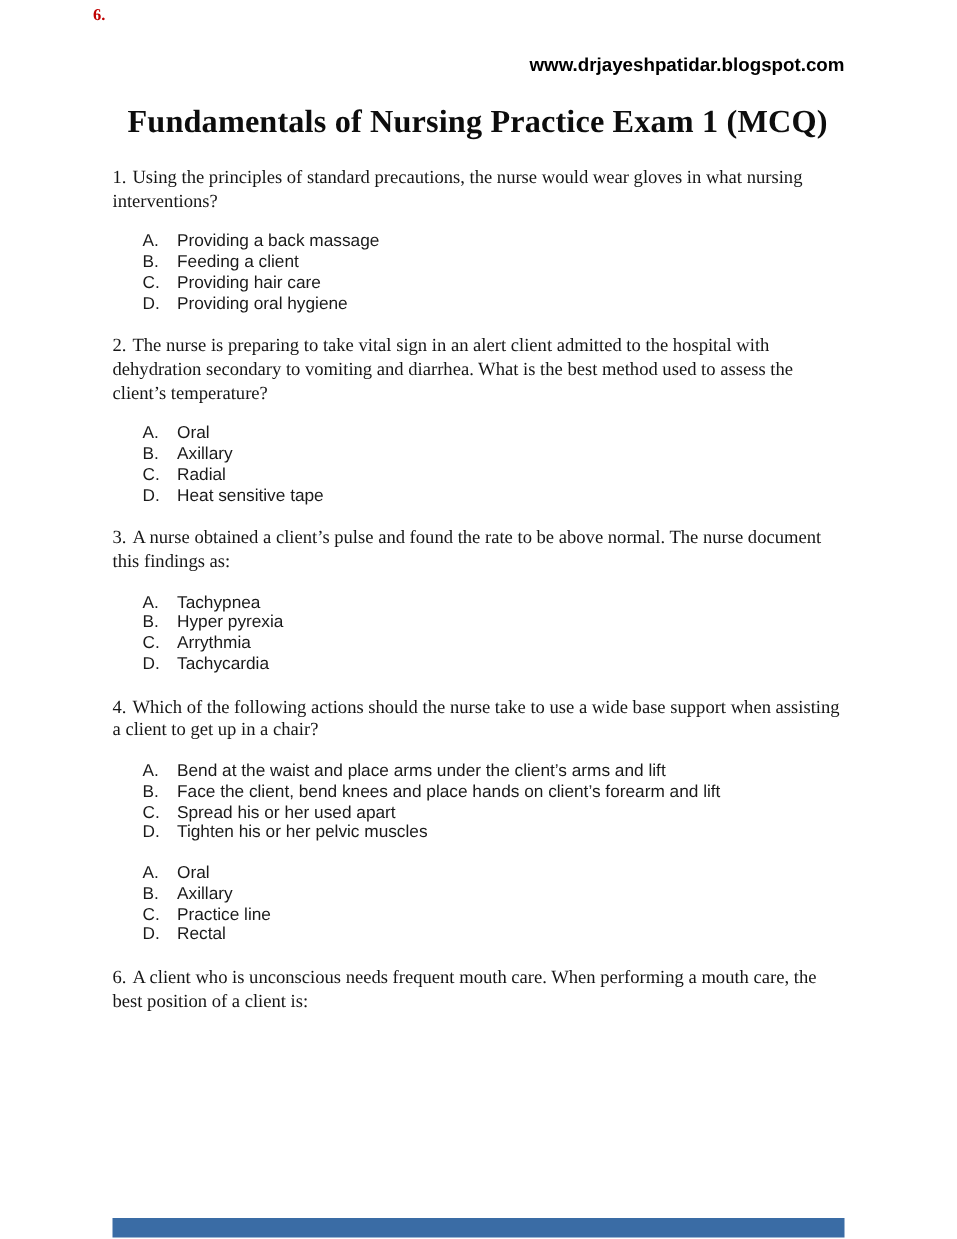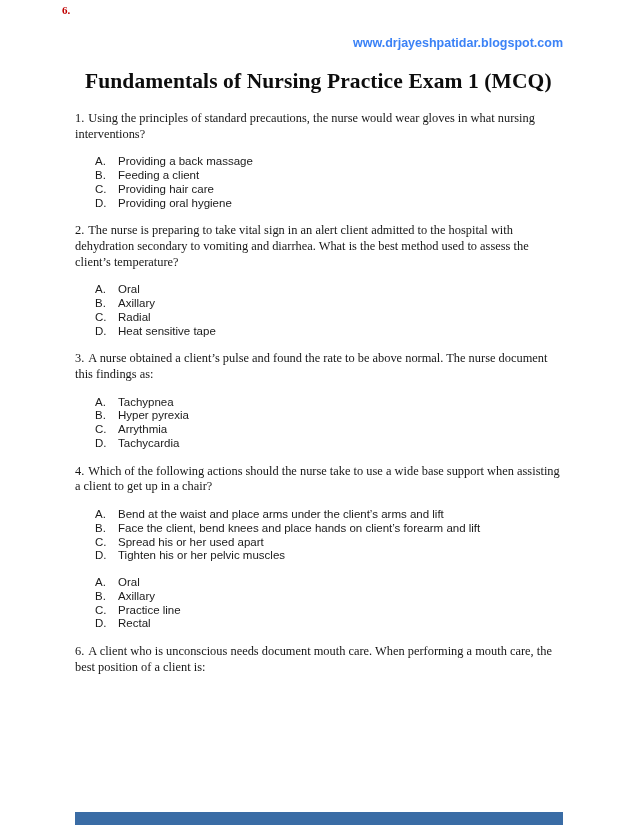--- a/index.html
+++ b/index.html
@@ -25,21 +25,21 @@
     left: 62px;
     font-family: "Liberation Serif", serif;
     font-size: 11px;
     font-weight: bold;
   }
   .header-url {
     text-align: right;
     font-family: "Liberation Sans", sans-serif;
     font-weight: bold;
     font-size: 12.5px;
-    color: #3b82f6;
+    color: #000000;
     margin-bottom: 19px;
   }
   .doc-title {
     font-family: "Liberation Serif", serif;
     font-weight: bold;
     font-size: 21.5px;
     letter-spacing: 0.1px;
     color: #0d0d0d;
     white-space: nowrap;
     margin-bottom: 17px;
@@ -191,17 +191,17 @@
           <span class="opt-text">Practice line</span>
         </li>
       <li class="option-row">
           <span class="opt-letter">D.</span>
           <span class="opt-text">Rectal</span>
         </li>
     </ul>
   </div>
 
   <div class="question">
-    <p class="q-body"><span class="q-num">6.</span><span>A client who is unconscious needs document mouth care. When performing a mouth care, the best position of a client is:</span></p>
+    <p class="q-body"><span class="q-num">6.</span><span>A client who is unconscious needs frequent mouth care. When performing a mouth care, the best position of a client is:</span></p>
   </div>
 
   <div class="footer-bar" style="background-color: rgb(58, 108, 165);"></div>
 </div>
 
 </body></html>

